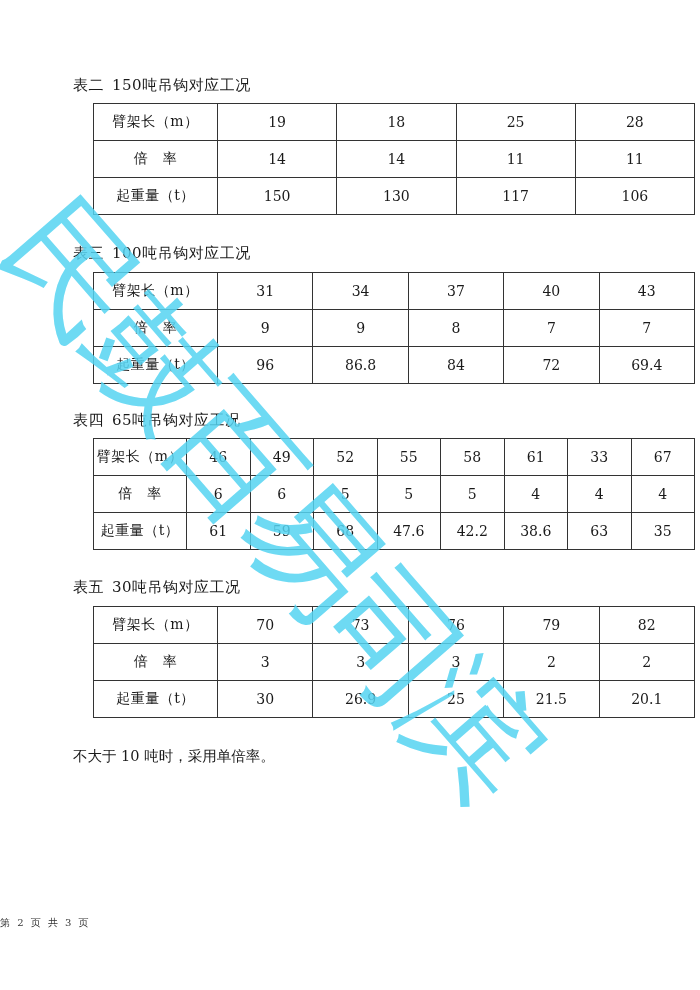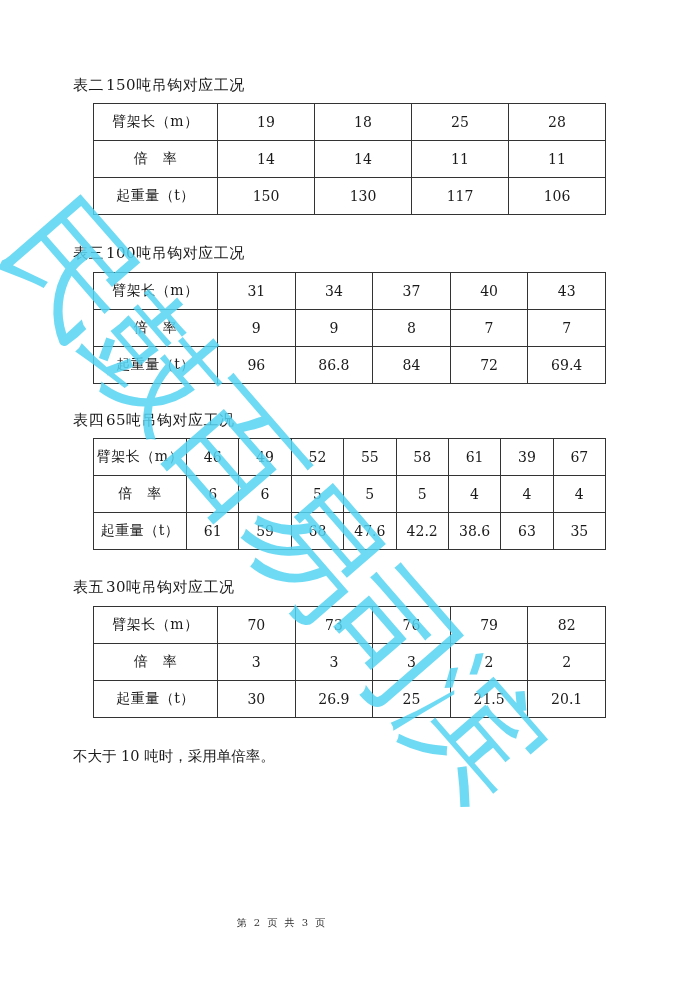--- a/index.html
+++ b/index.html
@@ -1,25 +1,25 @@
 <!DOCTYPE html>
 <html><head>
 <meta charset="utf-8">
 <style>
   html, body { margin:0; padding:0; background:#ffffff; }
   body { width:700px; height:990px; position:relative; overflow:hidden;
          font-family: "DejaVu Serif", "Liberation Serif", serif; color:#1a1a1a; }
   .caption { position:absolute; left:73px; font-size:15px; letter-spacing:0.5px; }
-  .caption .num { margin-left:2px; }
-  table { position:absolute; border-collapse:collapse; left:93px; width:513px; table-layout:fixed; }
+  .caption .num { margin-left:8px; }
+  table { position:absolute; border-collapse:collapse; left:93px; width:602px; table-layout:fixed; }
   td { border:1px solid #333; height:36px; text-align:center; font-size:14px; padding:0; }
   td.head { font-size:14px; letter-spacing:0.5px; }
   .para { position:absolute; left:73px; width:560px; font-size:14.5px; line-height:38px; }
   .para .indent { padding-left:30px; }
-  .footer { position:absolute; left:0; width:564px; top:916px; text-align:center; font-size:10px; letter-spacing:2px; color:#333; }
+  .footer { position:absolute; left:0; width:564px; top:916px; font-size:10px; letter-spacing:2px; color:#333; }
   .watermark { position:absolute; left:80px; top:180px; width:700px; transform-origin:0 0; transform:rotate(49deg);
                font-size:130px; line-height:130px; color:#55d4f2; opacity:0.85; pointer-events:none; white-space:nowrap;
                font-family:"DejaVu Serif", serif; font-weight:300; letter-spacing:-8px; z-index:5; }
 </style>
 </head>
 <body>
 
 <div class="caption" style="top:76px;">
   <span>表二</span><span class="num">150吨吊钩对应工况</span>
 </div>
@@ -113,21 +113,21 @@
     </colgroup>
   <tbody>
       <tr>
     <td class="head">臂架长（m）</td>
     <td>46</td>
     <td>49</td>
     <td>52</td>
     <td>55</td>
     <td>58</td>
     <td>61</td>
-    <td>39</td>
+    <td>33</td>
     <td>67</td>
   </tr>
   <tr>
     <td class="head">倍　率</td>
     <td>6</td>
     <td>6</td>
     <td>5</td>
     <td>5</td>
     <td>5</td>
     <td>4</td>

